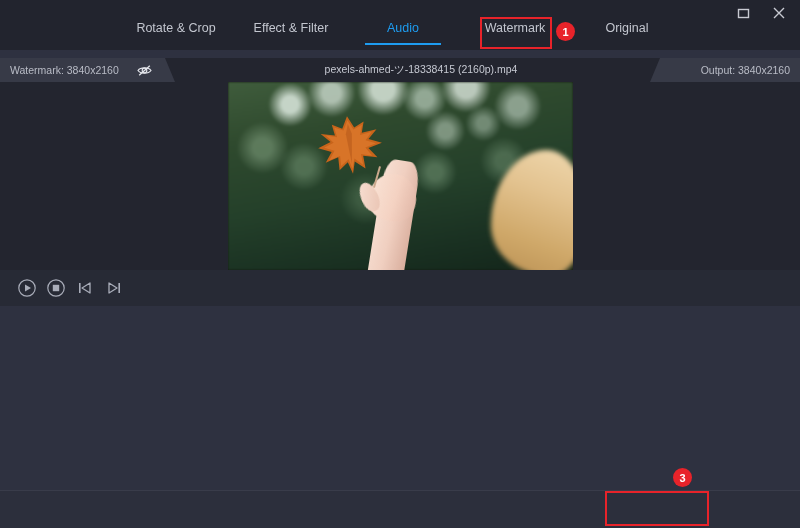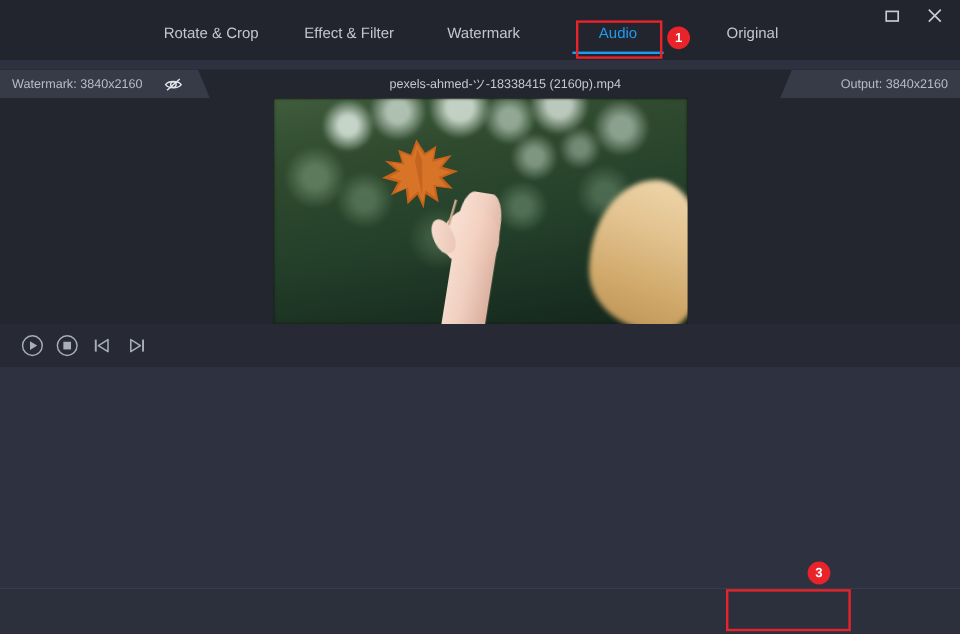--- a/index.html
+++ b/index.html
@@ -179,22 +179,22 @@
       <div class="winbtn">
         <svg width="14" height="14" viewBox="0 0 14 14">
             <path d="M2 2 L12 12 M12 2 L2 12" stroke="#c8cad2" stroke-width="1.4" fill="none"></path>
           </svg>
       </div>
     </div>
 
     <div class="tabs">
       <div class="tab t0">Rotate &amp; Crop</div>
       <div class="tab t1">Effect &amp; Filter</div>
+      <div class="tab t3 active">Audio</div>
       <div class="tab t2">Watermark</div>
-      <div class="tab t3 active">Audio</div>
       <div class="tab t4">Original</div>
     </div>
 
     <div class="redbox tabbox"></div>
     <div class="badge b1">1</div>
   </div>
 
   <div class="infobar">
     <div class="info-center">pexels-ahmed-ツ-18338415 (2160p).mp4</div>
     <div class="info-left">

